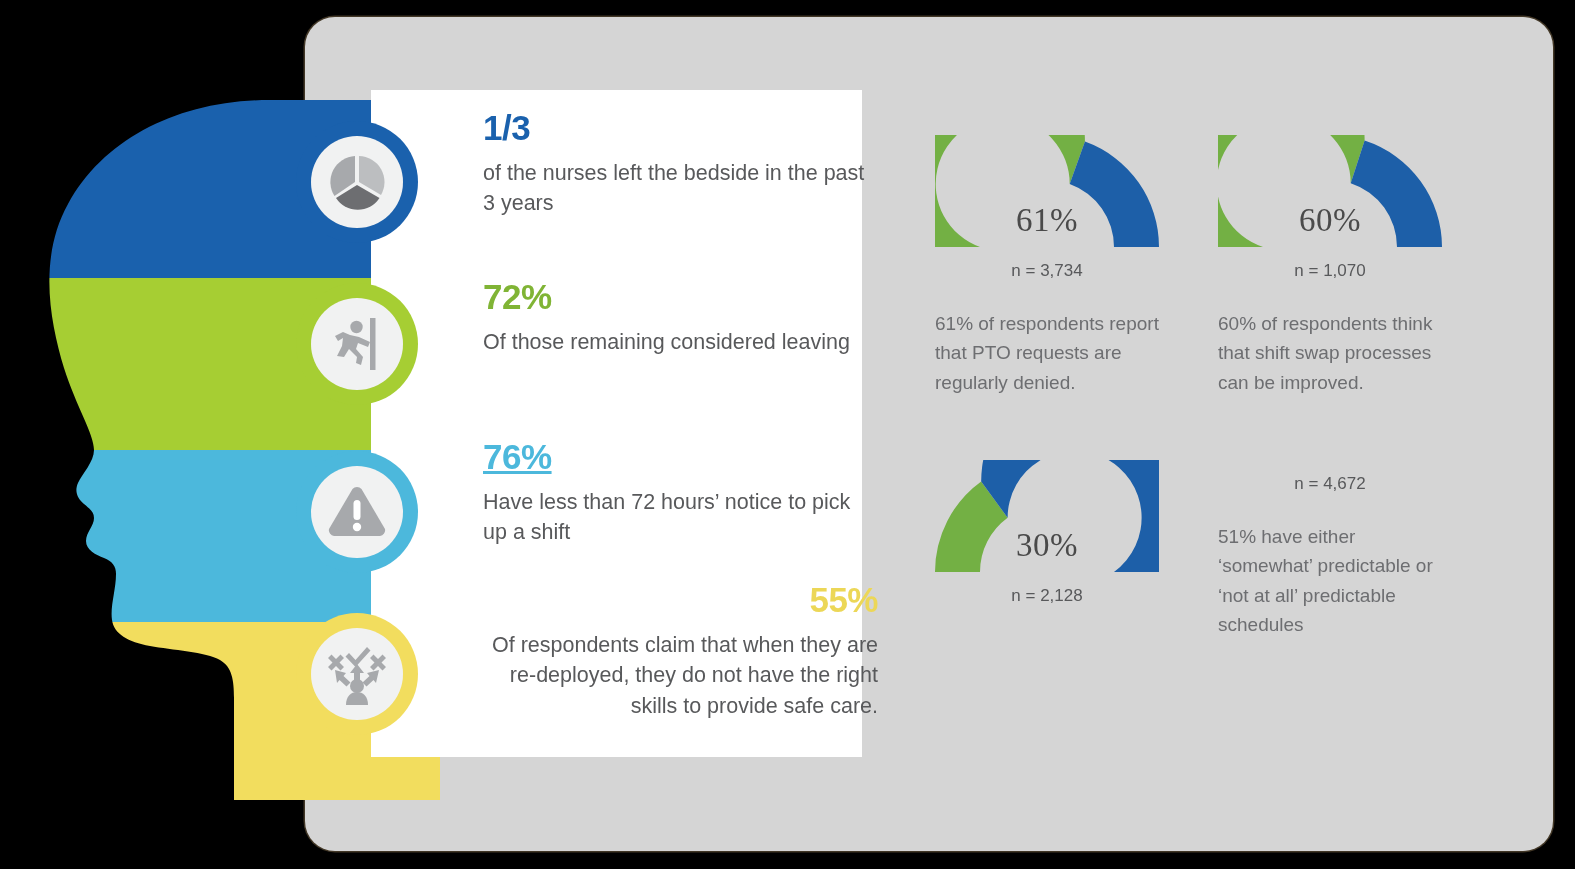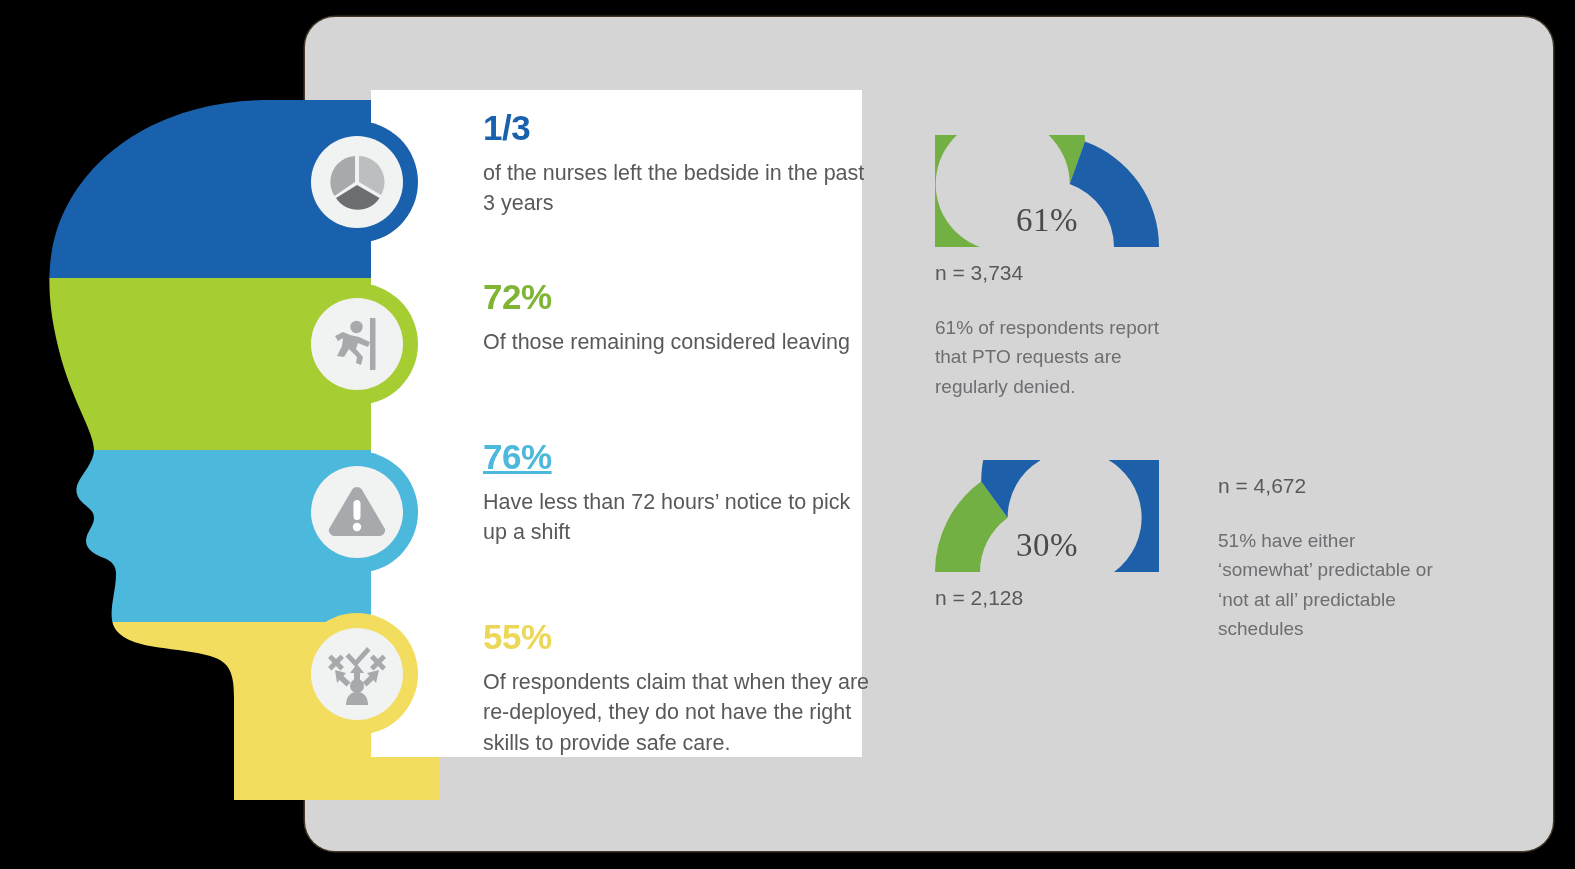--- a/index.html
+++ b/index.html
@@ -114,22 +114,22 @@
     left: 0; right: 0;
     bottom: 8px;
     text-align: center;
     font-family: "Liberation Serif", "DejaVu Serif", serif;
     font-size: 33px;
     color: #4a4a4a;
     letter-spacing: 0.5px;
   }
   .gauge-n {
     width: 224px;
-    text-align: left;
-    font-size: 21px;
+    text-align: center;
+    font-size: 17px;
     color: #58595b;
     margin-top: 14px;
   }
   .gauge-caption {
     margin-top: 28px;
     font-size: 19px;
     line-height: 1.54;
     color: #6d6e71;
     width: 225px;
   }
@@ -239,21 +239,21 @@
   <div class="stat-block" style="top:169px;">
     <div class="stat-value" style="color:#80b435;">72%</div>
     <div class="stat-desc">Of those remaining considered leaving</div>
   </div>
 
   <div class="stat-block" style="top:329px;">
     <div class="stat-value" style="color:#4cb8dc;text-decoration:underline;">76%</div>
     <div class="stat-desc">Have less than 72 hours’ notice to pick up a shift</div>
   </div>
 
-  <div class="stat-block" style="top:509px;">
+  <div class="stat-block" style="top:472px;text-align:right;">
     <div class="stat-value" style="color:#ecd757;">55%</div>
     <div class="stat-desc">Of respondents claim that when they are re-deployed, they do not have the right skills to provide safe care.</div>
   </div>
 
 </div>
 
 <div id="gauges">
 
   <div class="gauge-cell" style="left:0px; top:0px;">
     <div class="gauge-wrap">
@@ -262,20 +262,33 @@
             L 134.69544065643453 48.960988480066895 A 67 67 0 1 0 45 111.99999999999999 Z"></path>
         <path class="g-blue" fill="#1d5fa8" d="M 149.93864706747263 6.621353877126751 A 112 112 0 0 1 224 112
             L 179 112 A 67 67 0 0 0 134.69544065643453 48.960988480066895 Z"></path>
       </svg>
       <div class="gauge-label">61%</div>
     </div>
     <div class="gauge-n">n = 3,734</div>
     <div class="gauge-caption">61% of respondents report that PTO requests are regularly denied.</div>
   </div>
 
+  <div class="gauge-cell" style="left:283px; top:0px;">
+    <div class="gauge-wrap">
+      <svg viewBox="0 0 224 112" width="224" height="112">
+        <path class="g-green" fill="#73b044" d="M 0 111.99999999999999 A 112 112 0 1 1 146.60990336999413 5.481670174942806
+            L 132.70413862312148 48.27921340822471 A 67 67 0 1 0 45 111.99999999999999 Z"></path>
+        <path class="g-blue" fill="#1d5fa8" d="M 146.60990336999413 5.481670174942806 A 112 112 0 0 1 224 112
+            L 179 112 A 67 67 0 0 0 132.70413862312148 48.27921340822471 Z"></path>
+      </svg>
+      <div class="gauge-label">60%</div>
+    </div>
+    <div class="gauge-n">n = 1,070</div>
+    <div class="gauge-caption">60% of respondents think that shift swap processes can be improved.</div>
+  </div>
 
   <div class="gauge-cell" style="left:0px; top:325px;">
     <div class="gauge-wrap">
       <svg viewBox="0 0 224 112" width="224" height="112">
         <path class="g-green" fill="#73b044" d="M 0 111.99999999999999 A 112 112 0 0 1 46.168051743243026 21.390096630005885
             L 72.61838809640432 57.79586137687852 A 67 67 0 0 0 45 111.99999999999999 Z"></path>
         <path class="g-blue" fill="#1d5fa8" d="M 46.168051743243026 21.390096630005885 A 112 112 0 1 1 224 112
             L 179 112 A 67 67 0 1 0 72.61838809640432 57.79586137687852 Z"></path>
       </svg>
       <div class="gauge-label">30%</div>

